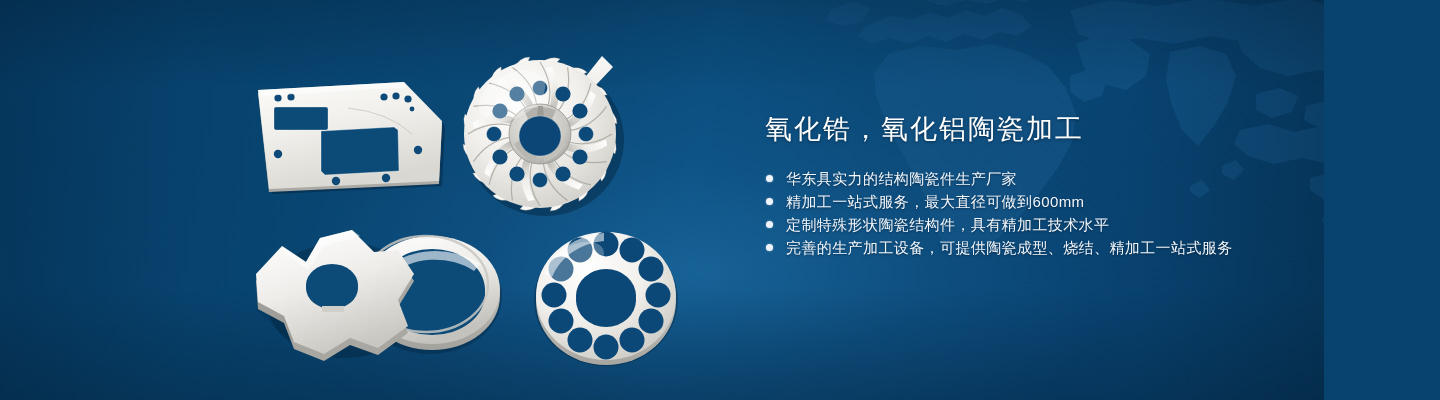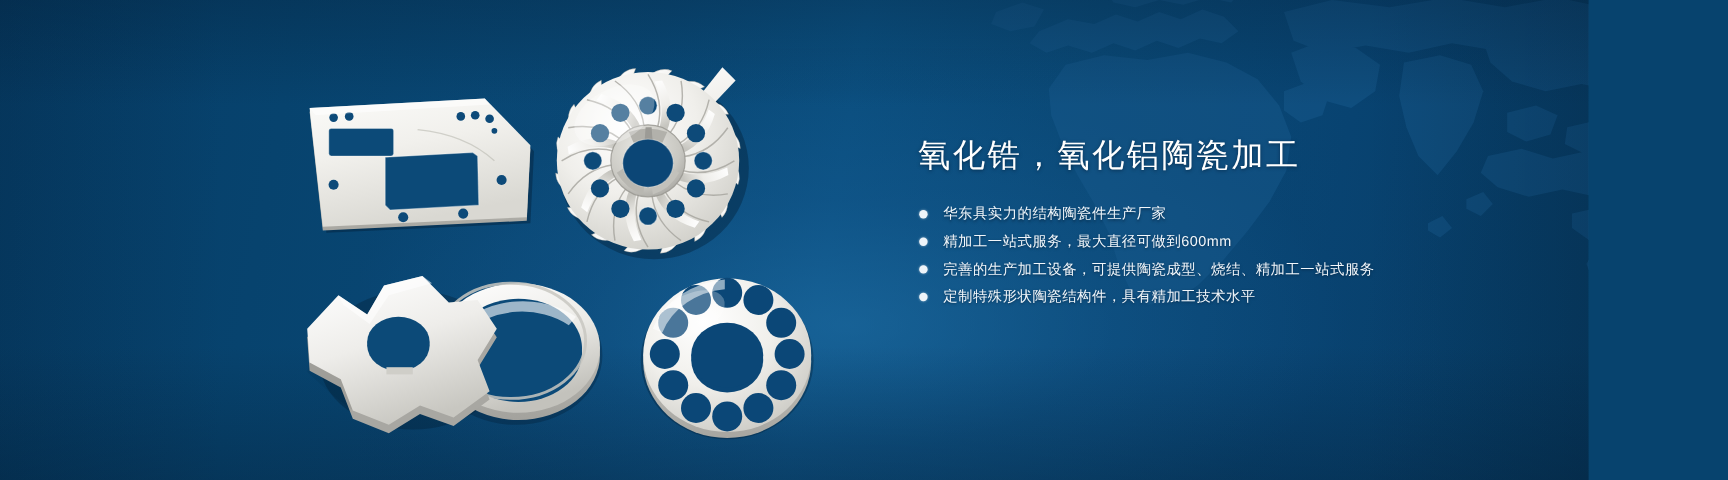--- a/index.html
+++ b/index.html
@@ -95,21 +95,21 @@
     white-space: nowrap;
   }
   .bullets {
     list-style: none;
     margin: 21px 0 0 0;
     padding: 0;
   }
   .bullet {
     position: relative;
     padding-left: 21px;
-    font-size: 12px;
+    font-size: 15px;
     line-height: 23px;
     color: #f2f7fb;
     letter-spacing: 0.4px;
     text-shadow: 0 1px 2px rgba(0,18,36,0.5);
     white-space: nowrap;
   }
   .bullet-dot {
     position: absolute;
     left: 1px;
     top: 8px;
@@ -465,22 +465,22 @@
       <li class="bullet">
         <span class="bullet-dot"></span>
         <span>华东具实力的结构陶瓷件生产厂家</span>
       </li>
       <li class="bullet">
         <span class="bullet-dot"></span>
         <span>精加工一站式服务，最大直径可做到600mm</span>
       </li>
       <li class="bullet">
         <span class="bullet-dot"></span>
-        <span>完善的生产加工设备，可提供陶瓷成型、烧结、精加工一站式服务</span>
+        <span>定制特殊形状陶瓷结构件，具有精加工技术水平</span>
       </li>
       <li class="bullet">
         <span class="bullet-dot"></span>
-        <span>定制特殊形状陶瓷结构件，具有精加工技术水平</span>
+        <span>完善的生产加工设备，可提供陶瓷成型、烧结、精加工一站式服务</span>
       </li>
     </ul>
   </div>
 
 </div>
 
 </body></html>

